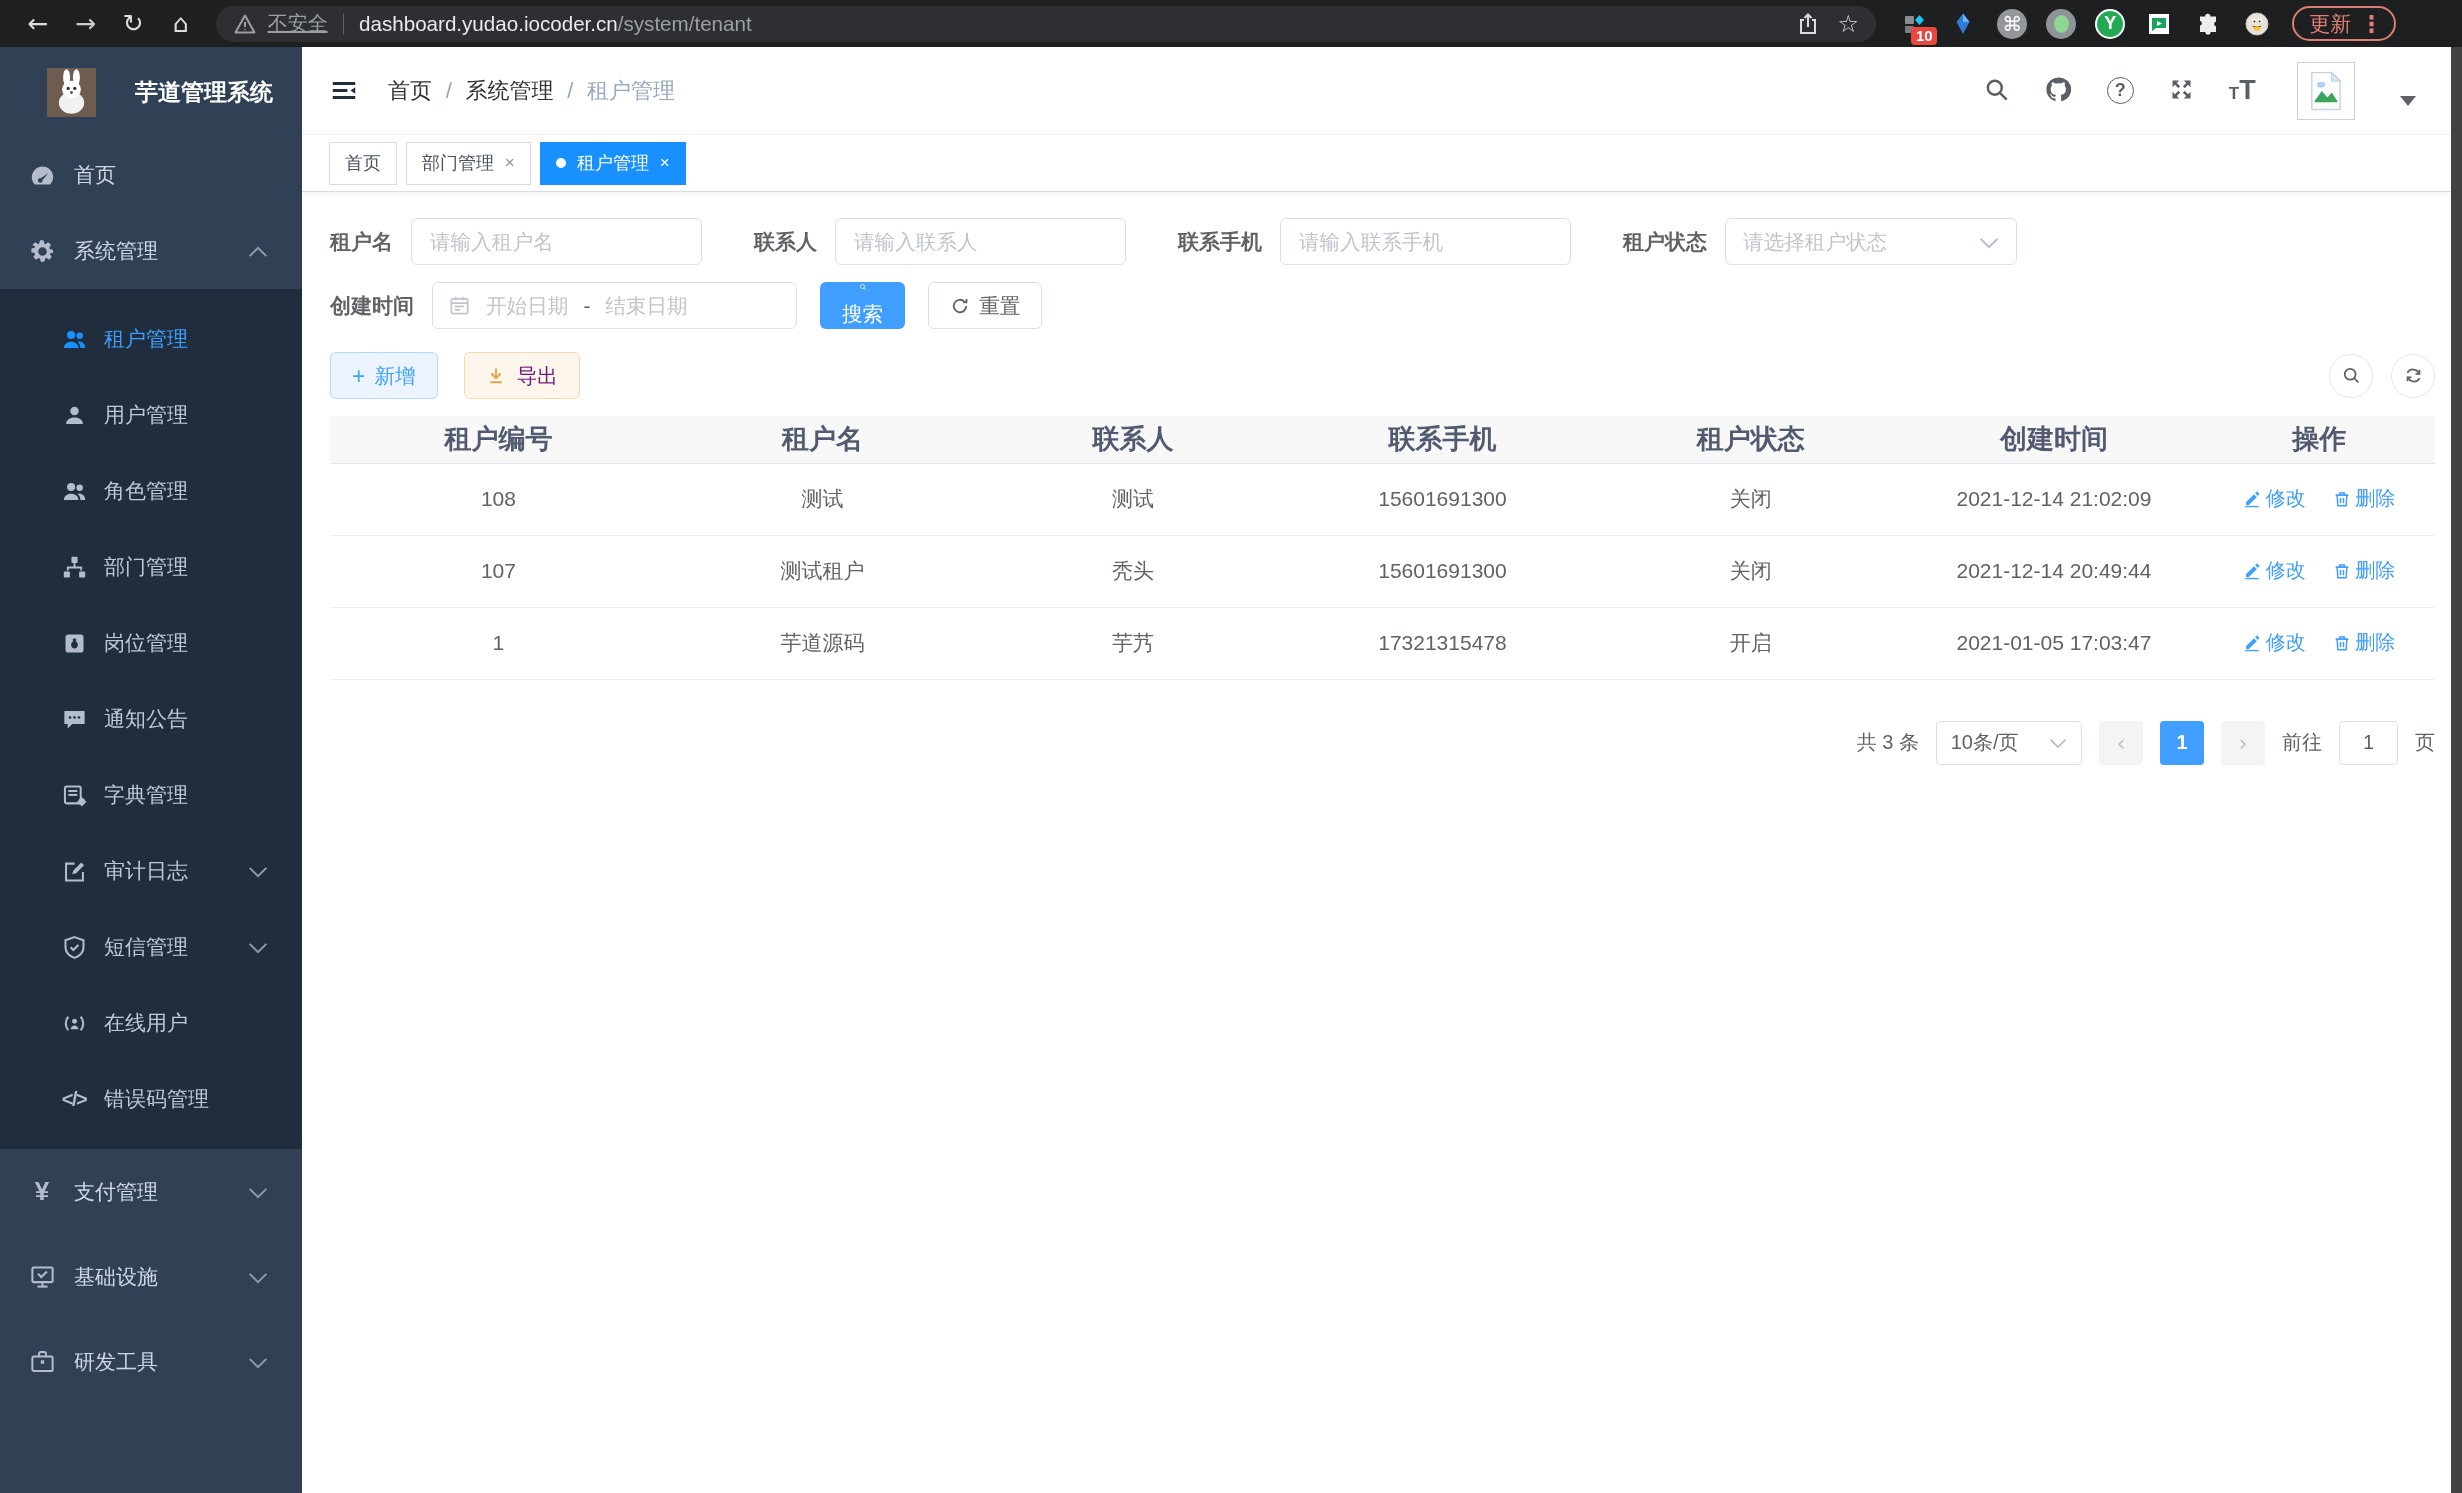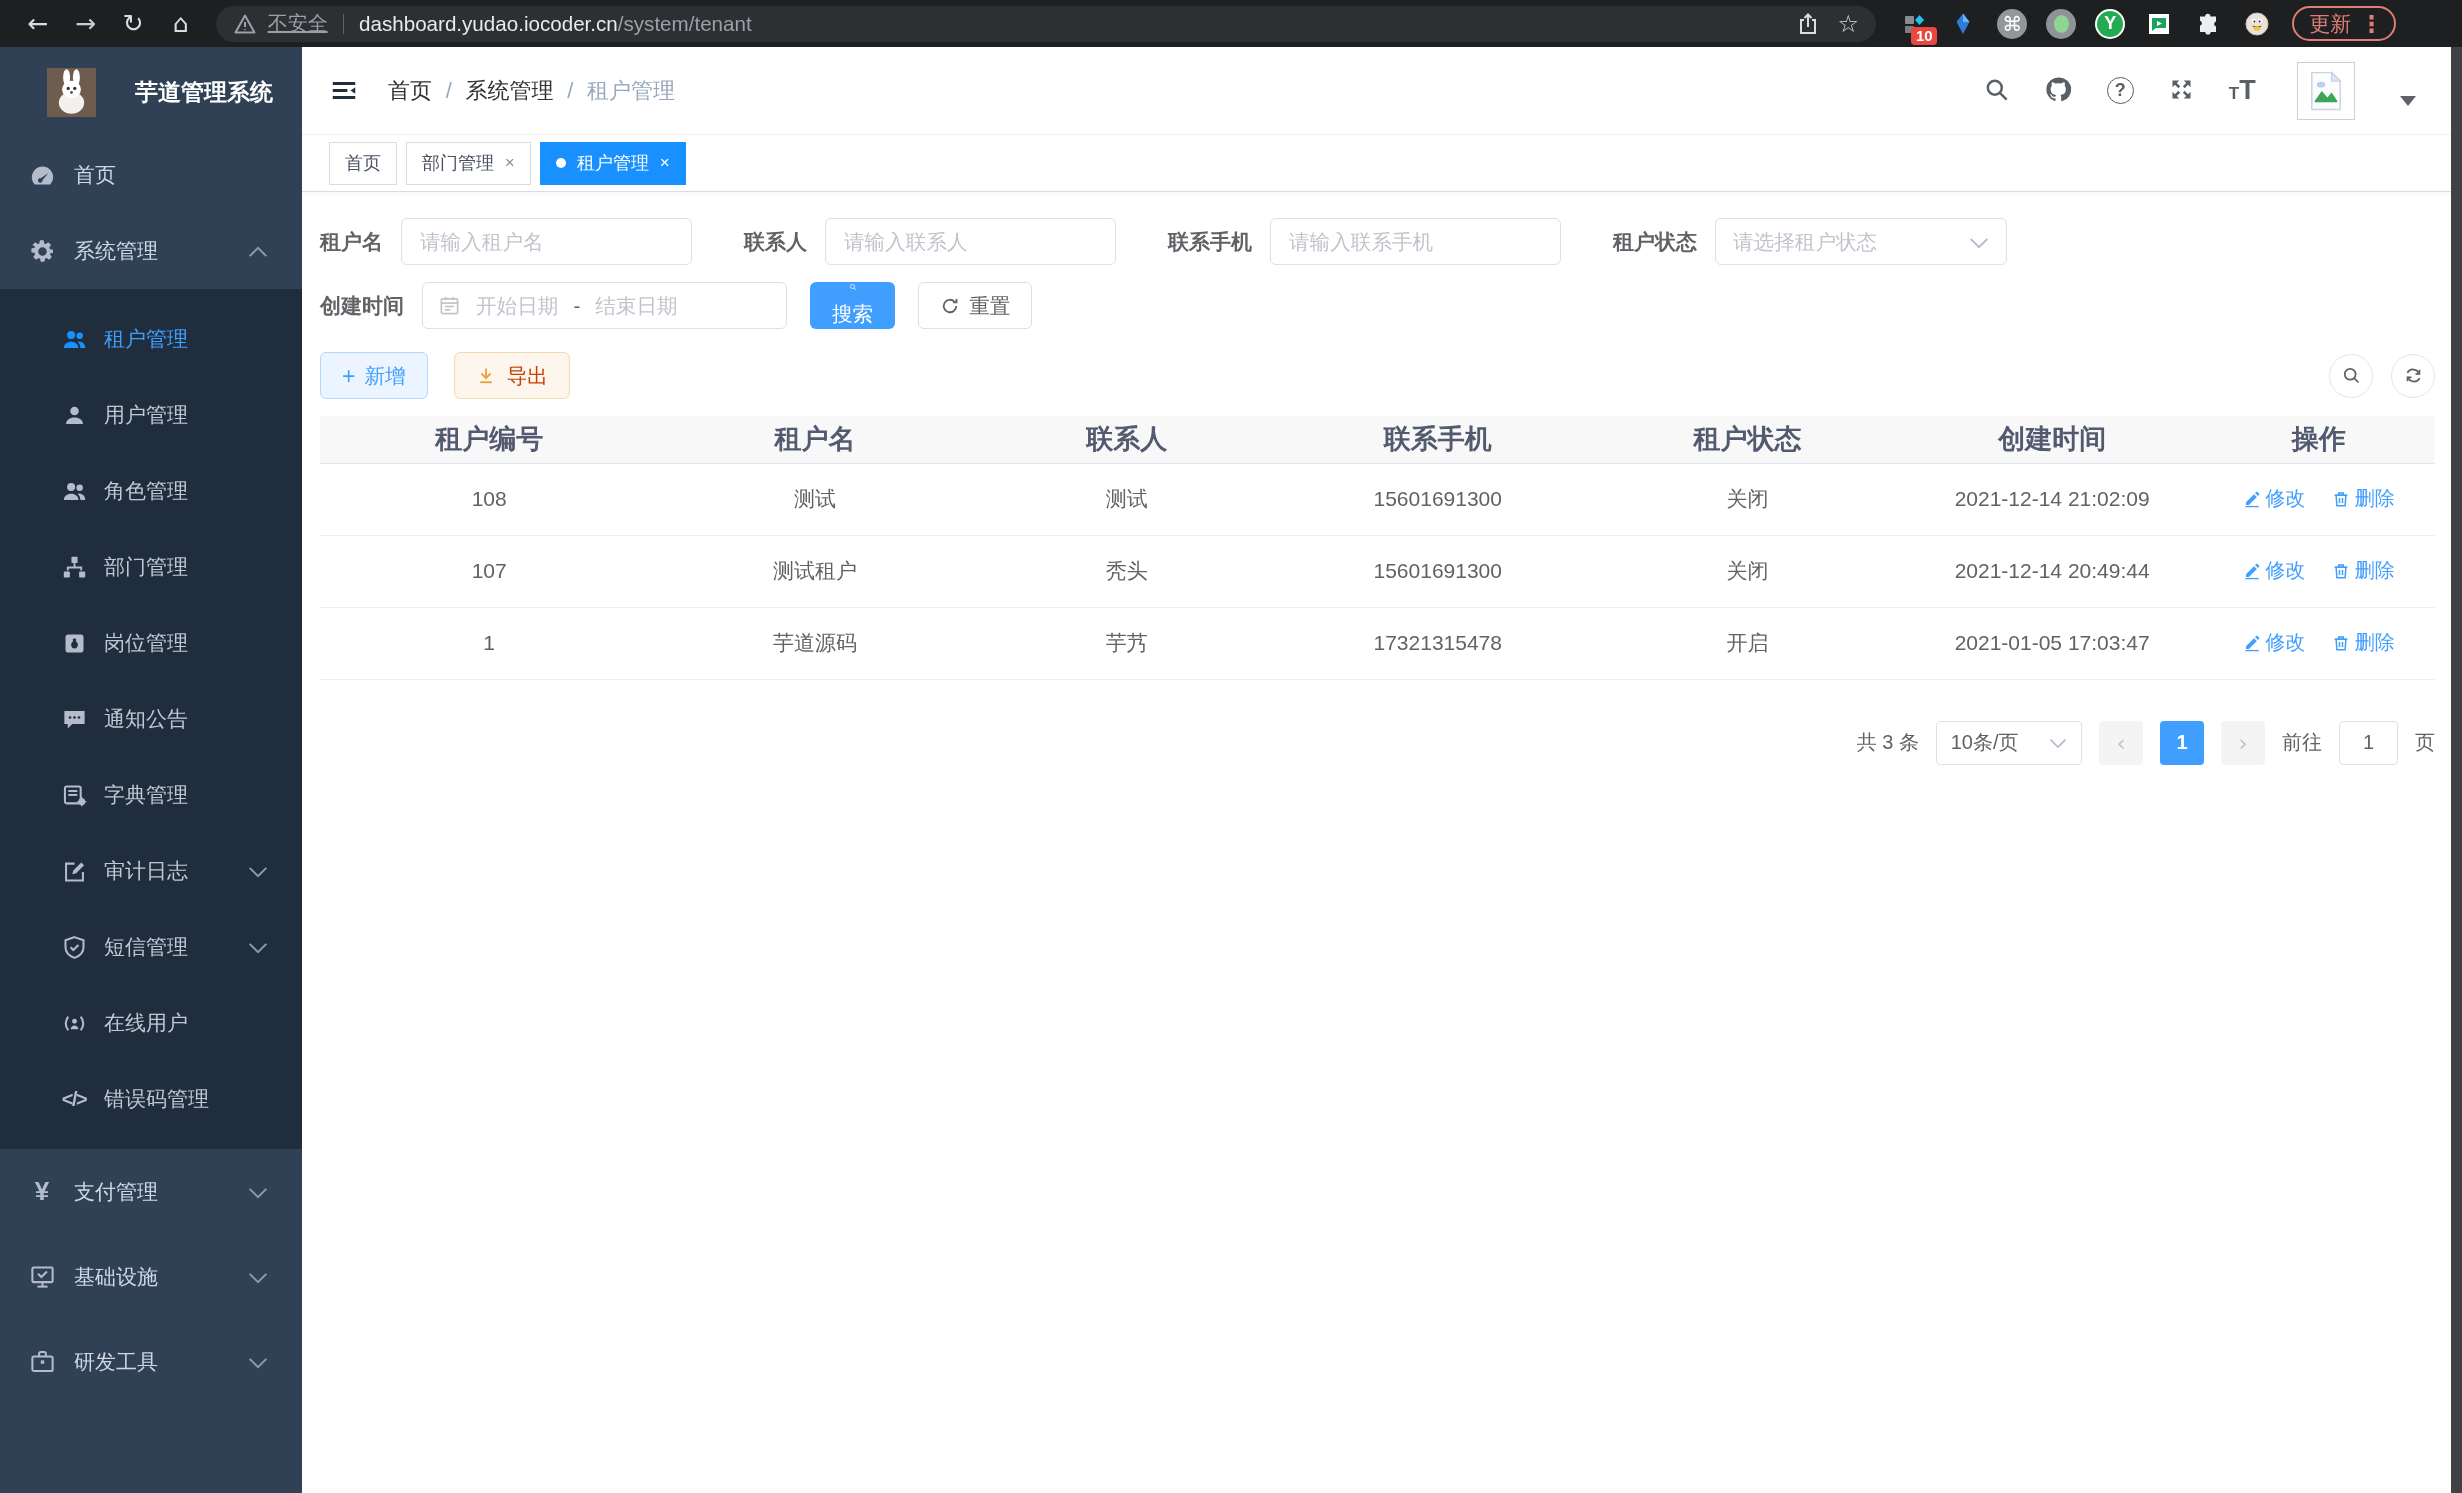--- a/index.html
+++ b/index.html
@@ -71,39 +71,39 @@
   
   .tagsbar{height:58px;border-top:0.8px solid #f0f0f0;border-bottom:0.8px solid #d8dce5;
     box-shadow:0 1.5px 4.6px rgba(0,0,0,.04);display:flex;align-items:center;padding:0 27px;gap:9px;background:#fff;}
   .tag{height:43px;border:0.8px solid #d8dce5;background:#fff;color:#495060;font-size:18px;
     display:flex;align-items:center;padding:0 15px;gap:10.7px;cursor:pointer;}
   .tag .x{color:#8a8f99;font-size:17px;}
   .tag.active{background:var(--tagblue);border-color:var(--tagblue);color:#fff;}
   .tag.active .x{color:#fff;}
   .dot{width:10.7px;height:10.7px;border-radius:50%;background:#fff;}
   
-  .content{padding:26px 27px 0 18px;}
+  .content{padding:26px 27px 0 18px;margin-left:10px;}
   .frow{display:flex;align-items:center;margin-bottom:17px;}
   .flabel{font-size:21px;color:var(--txt);font-weight:600;margin-right:18px;white-space:nowrap;}
   .fgroup{display:flex;align-items:center;margin-right:52px;}
   .inp{width:291px;height:47px;border:1.5px solid var(--border);border-radius:6px;font-size:20.6px;
     color:var(--txt);padding:0 18px;outline:none;font-family:inherit;}
   .inp::placeholder{color:var(--ph);}
   .selbox{width:292px;height:47px;border:1.5px solid var(--border);border-radius:6px;display:flex;
     align-items:center;padding:0 17px;color:var(--ph);font-size:20.6px;cursor:pointer;}
   .selbox .chd{margin-left:auto;color:#b4bccc;}
   .datebox{width:365px;height:47px;border:1.5px solid var(--border);border-radius:6px;display:flex;
     align-items:center;padding:0 15px;gap:15px;font-size:20.6px;color:var(--ph);}
   .datebox .dsep{color:#606266;}
   .btn{height:47px;border-radius:6px;font-size:20.6px;display:inline-flex;align-items:center;
     justify-content:center;gap:9px;cursor:pointer;border:1.5px solid transparent;padding:0 21px;font-family:inherit;}
   .btn-primary{background:var(--blue);color:#fff;margin-left:23px;flex-direction:column;}
   .btn-plain{background:#fff;border-color:var(--border);color:var(--txt);margin-left:23px;}
   .btn-addplain{background:#ecf5ff;border-color:#b3d8ff;color:var(--blue);}
-  .btn-warnplain{background:#fdf6ec;border-color:#f5dab1;color:#c2410c;margin-left:26px;gap:11px;}
+  .btn-warnplain{background:#fdf6ec;border-color:#f5dab1;color:#701a75;margin-left:26px;gap:11px;}
   .actrow{display:flex;align-items:center;margin:23px 0 17px 0;}
   .actrow .right{margin-left:auto;display:flex;gap:18px;}
   .cbtn{width:44px;height:44px;border-radius:50%;border:1.5px solid #e3e6eb;background:#fff;display:flex;
     align-items:center;justify-content:center;cursor:pointer;color:#606266;}
   
   table{width:100%;border-collapse:collapse;table-layout:fixed;}
   thead th{background:#f8f8f9;height:47px;font-size:27px;color:var(--head);font-weight:bold;
     border-bottom:0.8px solid #e3e6ec;}
   tbody td{height:72px;text-align:center;font-size:21px;color:var(--txt);border-bottom:0.8px solid var(--lightline);}
   .alink{color:var(--blue);font-size:20px;display:inline-flex;align-items:center;gap:4.6px;cursor:pointer;text-decoration:none;}

